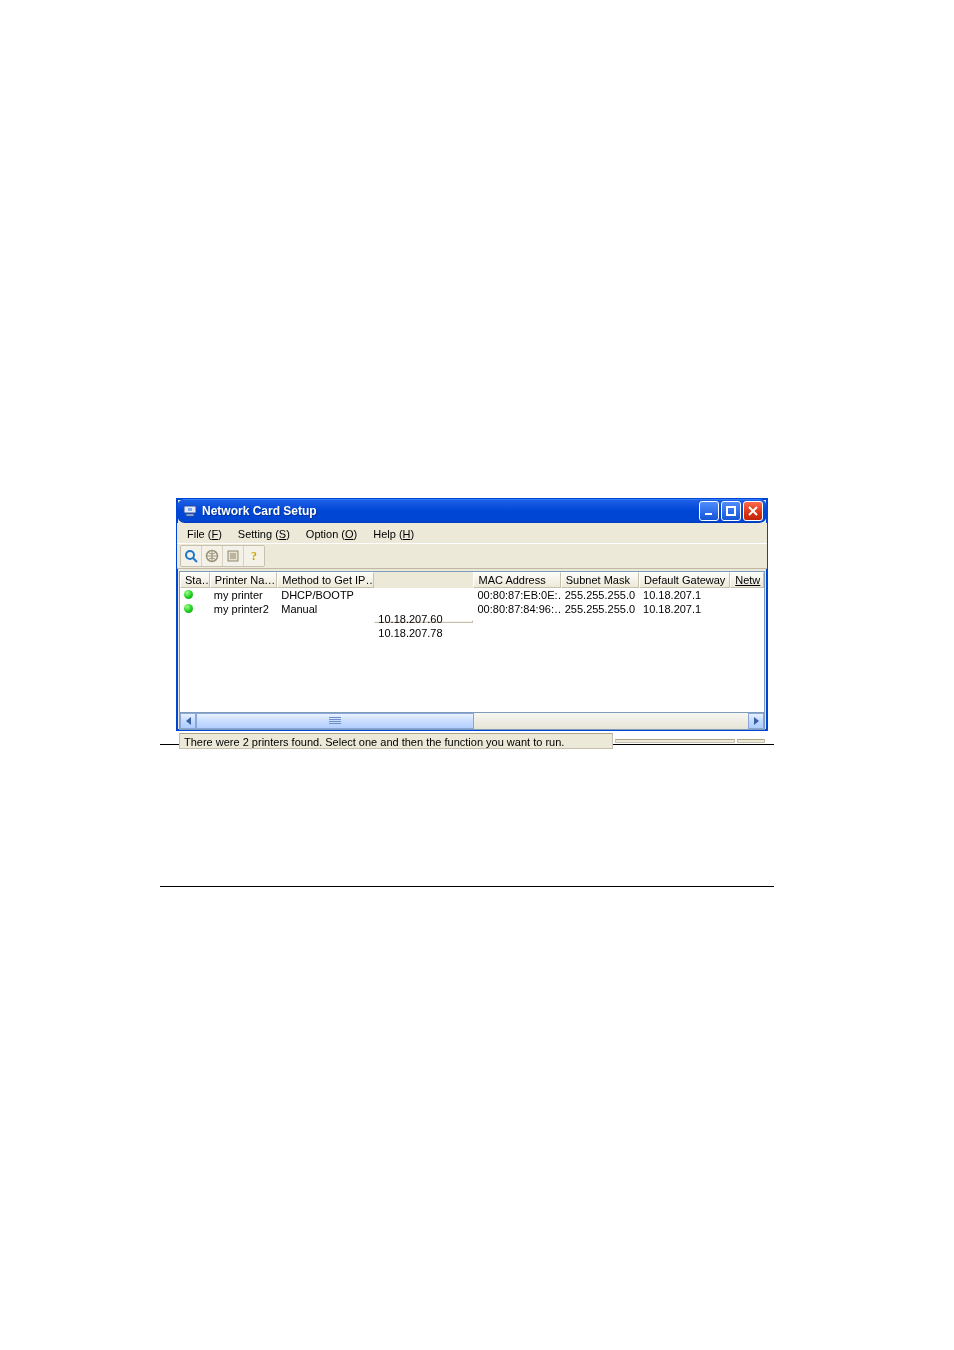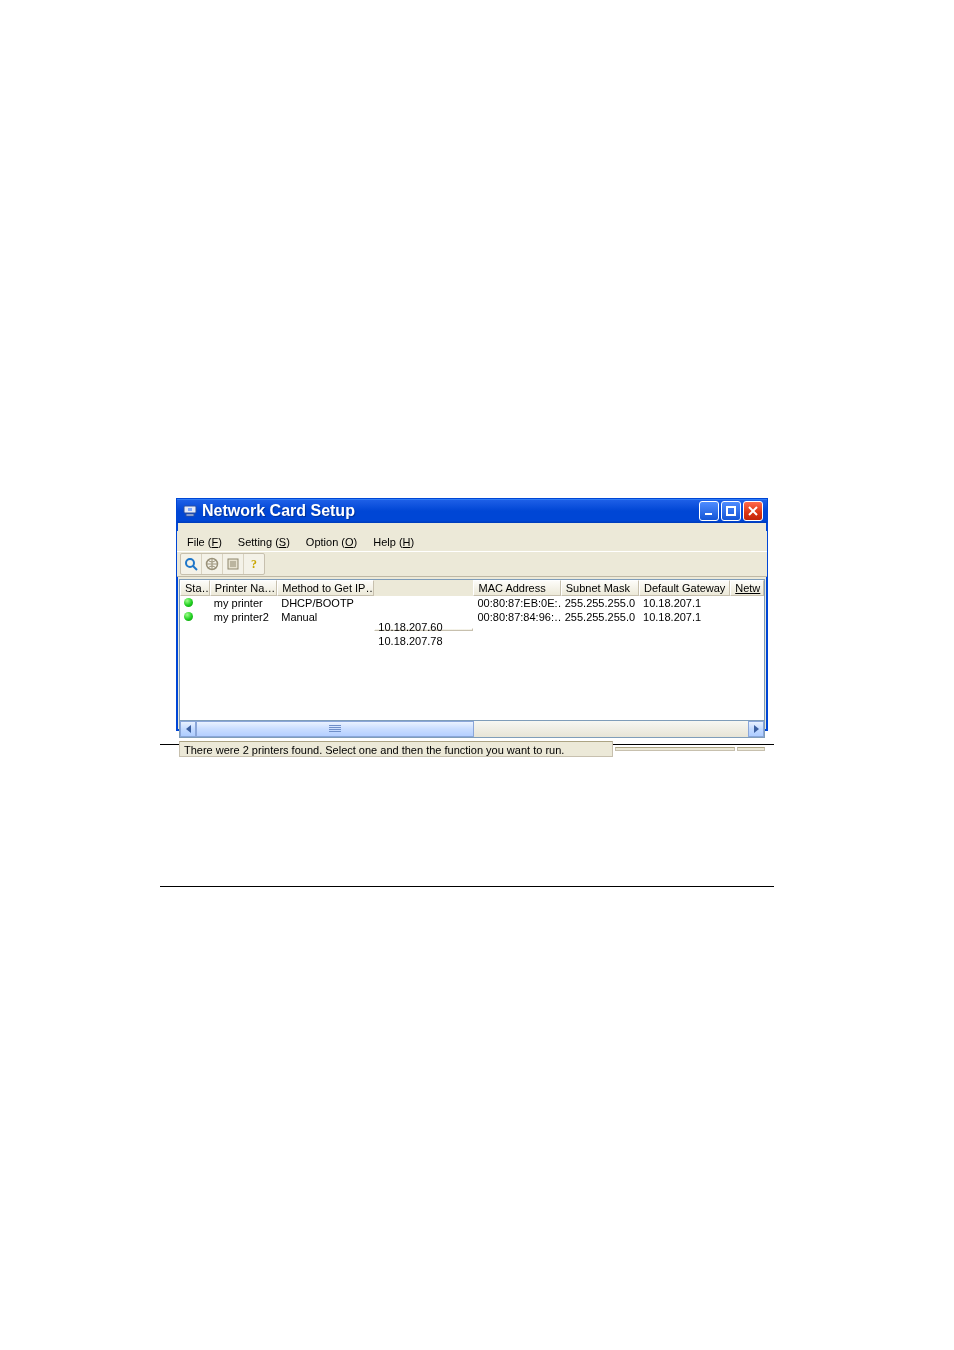--- a/index.html
+++ b/index.html
@@ -53,23 +53,24 @@
     background: linear-gradient(to bottom,
       #3b8cff 0%,
       #1c5ee6 6%,
       #0046d5 50%,
       #0046d5 90%,
       #003bb8 100%);
     display: flex;
     align-items: center;
     color: #ffffff;
     font-weight: bold;
-    font-size: 16px;
+    font-size: 12px;
     padding: 0 2px;
     user-select: none;
+    border-radius: 8px;
   }
   .titlebar-icon {
     width: 16px;
     height: 16px;
     margin: 0 4px 0 3px;
     display: inline-block;
   }
   .titlebar-text {
     flex: 0 0 auto;
     text-shadow: 1px 1px 1px rgba(0,0,0,.3);
@@ -95,21 +96,20 @@
   
   .menubar {
     height: 18px;
     background: #ece9d8;
     border-bottom: 0px solid #c0b89c;
     display: flex;
     align-items: center;
     padding: 2px 4px 0 4px;
     font-size: 11px;
     gap: 2px;
-    margin-top: 8px;
   }
   .menuitem {
     padding: 0 8px 0 6px;
     cursor: default;
   }
   .menuitem u { text-decoration: underline; }
 
   
   .toolbar {
     height: 22px;

